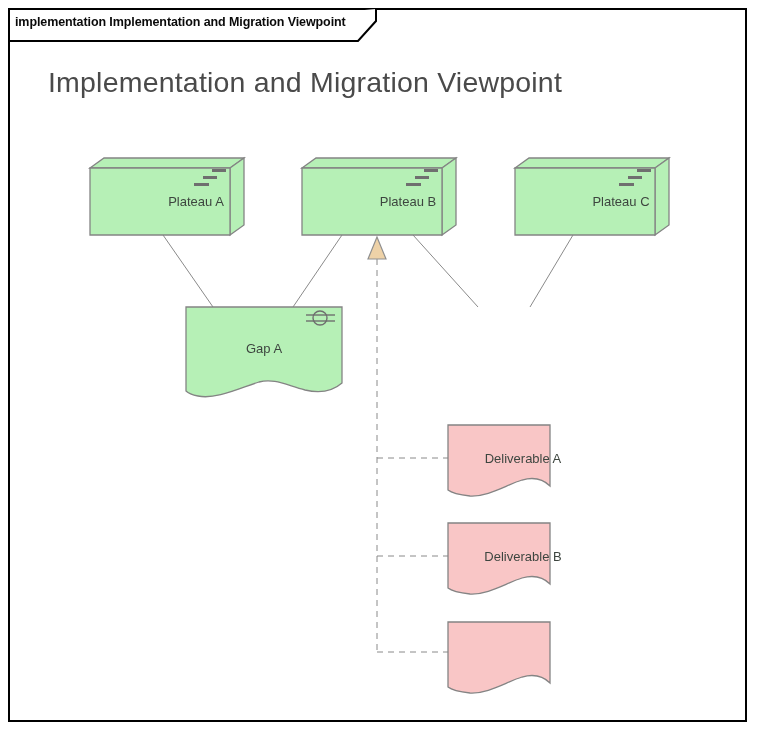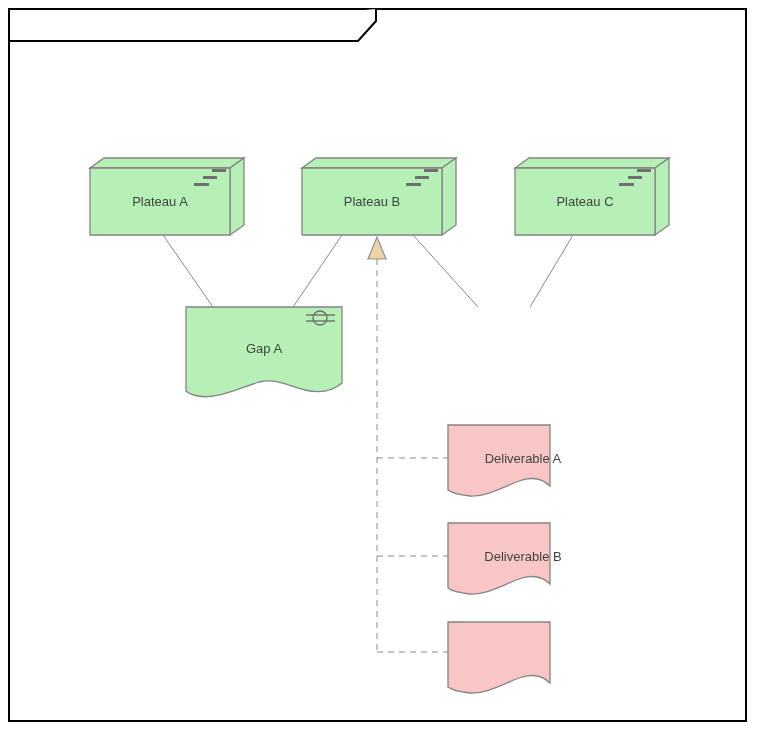--- a/index.html
+++ b/index.html
@@ -7,21 +7,21 @@
   #canvas{position:relative;width:757px;height:732px;background:#fff;overflow:hidden;}
   #frame{position:absolute;left:8px;top:8px;width:739px;height:714px;border:2px solid #000;box-sizing:border-box;}
   #tab-svg{position:absolute;left:8px;top:8px;width:380px;height:40px;}
   #tab-label{position:absolute;left:15px;top:15px;font-size:12.5px;font-weight:bold;color:#0a0a0a;letter-spacing:-0.1px;white-space:nowrap;}
   #diagram-title{position:absolute;left:48px;top:66px;font-size:28.5px;color:#4a4a4a;letter-spacing:.2px;white-space:nowrap;}
   .node{position:absolute;}
   .node svg{position:absolute;left:0;top:0;overflow:visible;}
   .shape{stroke:#848484;stroke-width:1.3;}
   .node-label{position:absolute;display:flex;align-items:center;justify-content:center;font-size:13px;color:#3d453f;white-space:nowrap;}
   .plateau{width:156px;height:79px;}
-  .plateau .node-label{left:0;top:10px;width:140px;height:67px;}
+  .plateau .node-label{left:0;top:10px;width:140px;height:67px;padding-left:36px;}
   .gap{width:156px;height:92px;padding-left:46px;}
   .gap .node-label{left:0;top:0;width:156px;height:82px;}
   .deliverable{width:103px;height:74px;}
   .deliverable .node-label{left:0;top:0;width:102px;height:66px;padding-left:24px;}
   .icon-stroke{stroke:#6f6f6f;fill:none;stroke-width:1.4;}
   .icon-fill{fill:#6f6f6f;}
   #connectors{position:absolute;left:0;top:0;width:757px;height:732px;z-index:1;}
   .node{z-index:2;}
   .assoc{stroke:#8a8a8a;stroke-width:1;}
   .dashed{stroke:#8a8a8a;stroke-width:1;fill:none;stroke-dasharray:6 5;}
@@ -29,21 +29,23 @@
 </head>
 <body>
 
 <div id="canvas">
 
   <div id="frame"></div>
 
   <svg id="tab-svg" viewBox="0 0 380 40">
     <path d="M1 33 H350 L368 13 V1" fill="#ffffff" stroke="#000000" stroke-width="2"></path>
   </svg>
+  <div id="tab-label">implementation Implementation and Migration Viewpoint</div>
 
+  <div id="diagram-title">Implementation and Migration Viewpoint</div>
 
   <svg id="connectors" viewBox="0 0 757 732">
     <line class="assoc" x1="163" y1="235" x2="213" y2="307"></line>
     <line class="assoc" x1="342" y1="235" x2="293" y2="307"></line>
     <line class="assoc" x1="413" y1="235" x2="478" y2="307"></line>
     <line class="assoc" x1="573" y1="235" x2="530" y2="307"></line>
     <g>
       <path class="dashed" d="M377 259 L377 652 M377 458 H448 M377 556 H448 M377 652 H448"></path>
       <polygon points="377,237 368,259 386,259" stroke="#8f8f8f" stroke-width="1.2" fill="#eed2a8"></polygon>
     </g>

